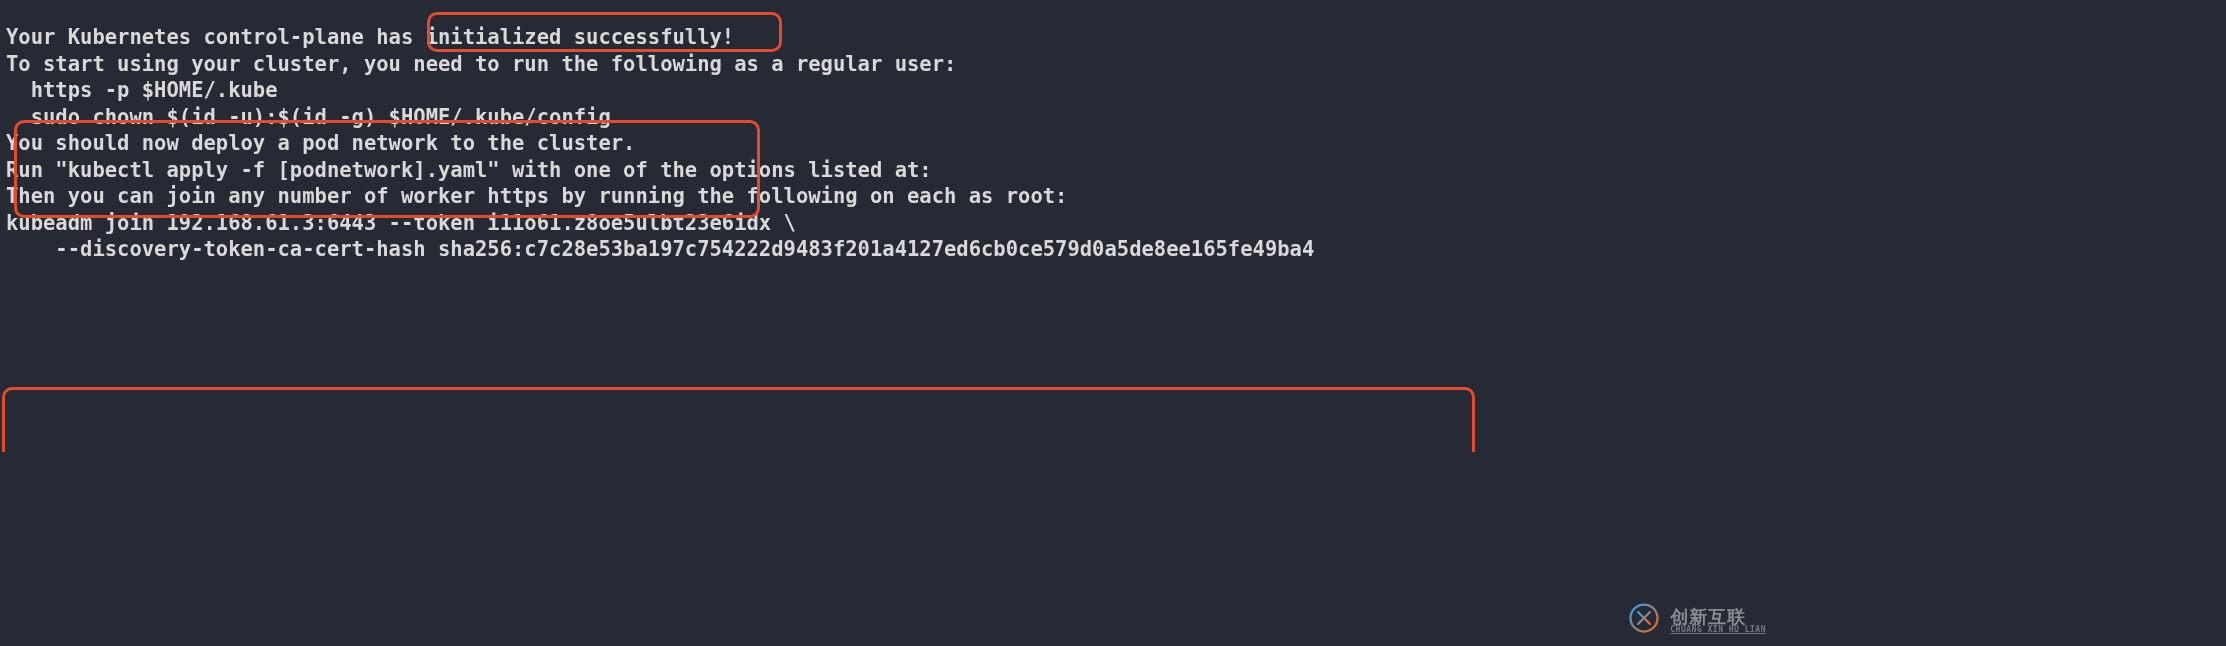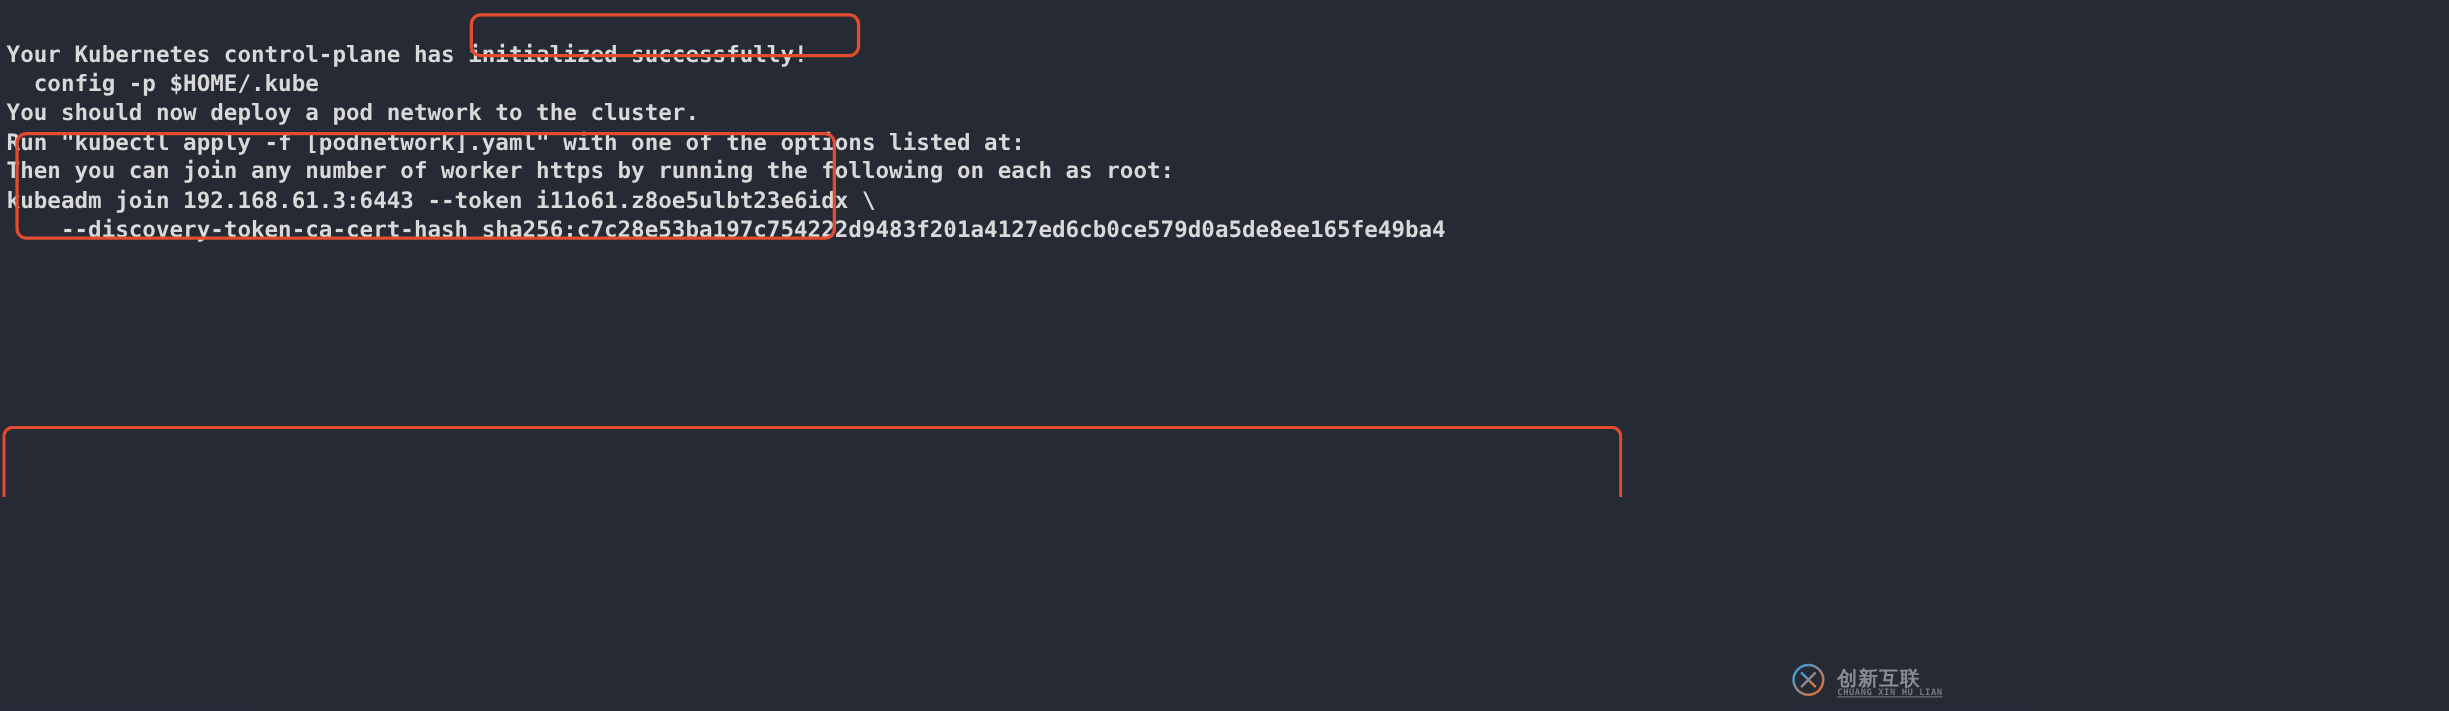--- a/index.html
+++ b/index.html
@@ -11,21 +11,21 @@
     font-size:20.5px;
     line-height:26.5px;
     font-weight:600;
     -webkit-font-smoothing:antialiased;
   }
   .terminal{
     position:relative;
     width:1784px;
     height:646px;
     box-sizing:border-box;
-    padding-top:36px;
+    padding-top:24px;
     overflow:hidden;
     border-radius:21px;
   }
   .line{
     white-space:pre;
     padding-left:6px;
   }
   .box{
     position:absolute;
     border:3px solid #e34b2e;
@@ -85,22 +85,24 @@
     stroke-width:3;
     fill:none;
   }
 </style>
 </head>
 <body>
 
 <div class="terminal">
   <div class="line">Your Kubernetes control-plane has initialized successfully!</div>
   <div class="line"></div>
+  <div class="line">To start using your cluster, you need to run the following as a regular user:</div>
   <div class="line"></div>
-  <div class="line">  config -p $HOME/.kube</div>
+  <div class="line">  https -p $HOME/.kube</div>
+  <div class="line">  sudo chown $(id -u):$(id -g) $HOME/.kube/config</div>
   <div class="line"></div>
   <div class="line">You should now deploy a pod network to the cluster.</div>
   <div class="line">Run "kubectl apply -f [podnetwork].yaml" with one of the options listed at:</div>
   <div class="line"></div>
   <div class="line">Then you can join any number of worker https by running the following on each as root:</div>
   <div class="line"></div>
   <div class="line">kubeadm join 192.168.61.3:6443 --token i11o61.z8oe5ulbt23e6idx \</div>
   <div class="line">    --discovery-token-ca-cert-hash sha256:c7c28e53ba197c754222d9483f201a4127ed6cb0ce579d0a5de8ee165fe49ba4</div>
 
   <div class="box box1"></div>

